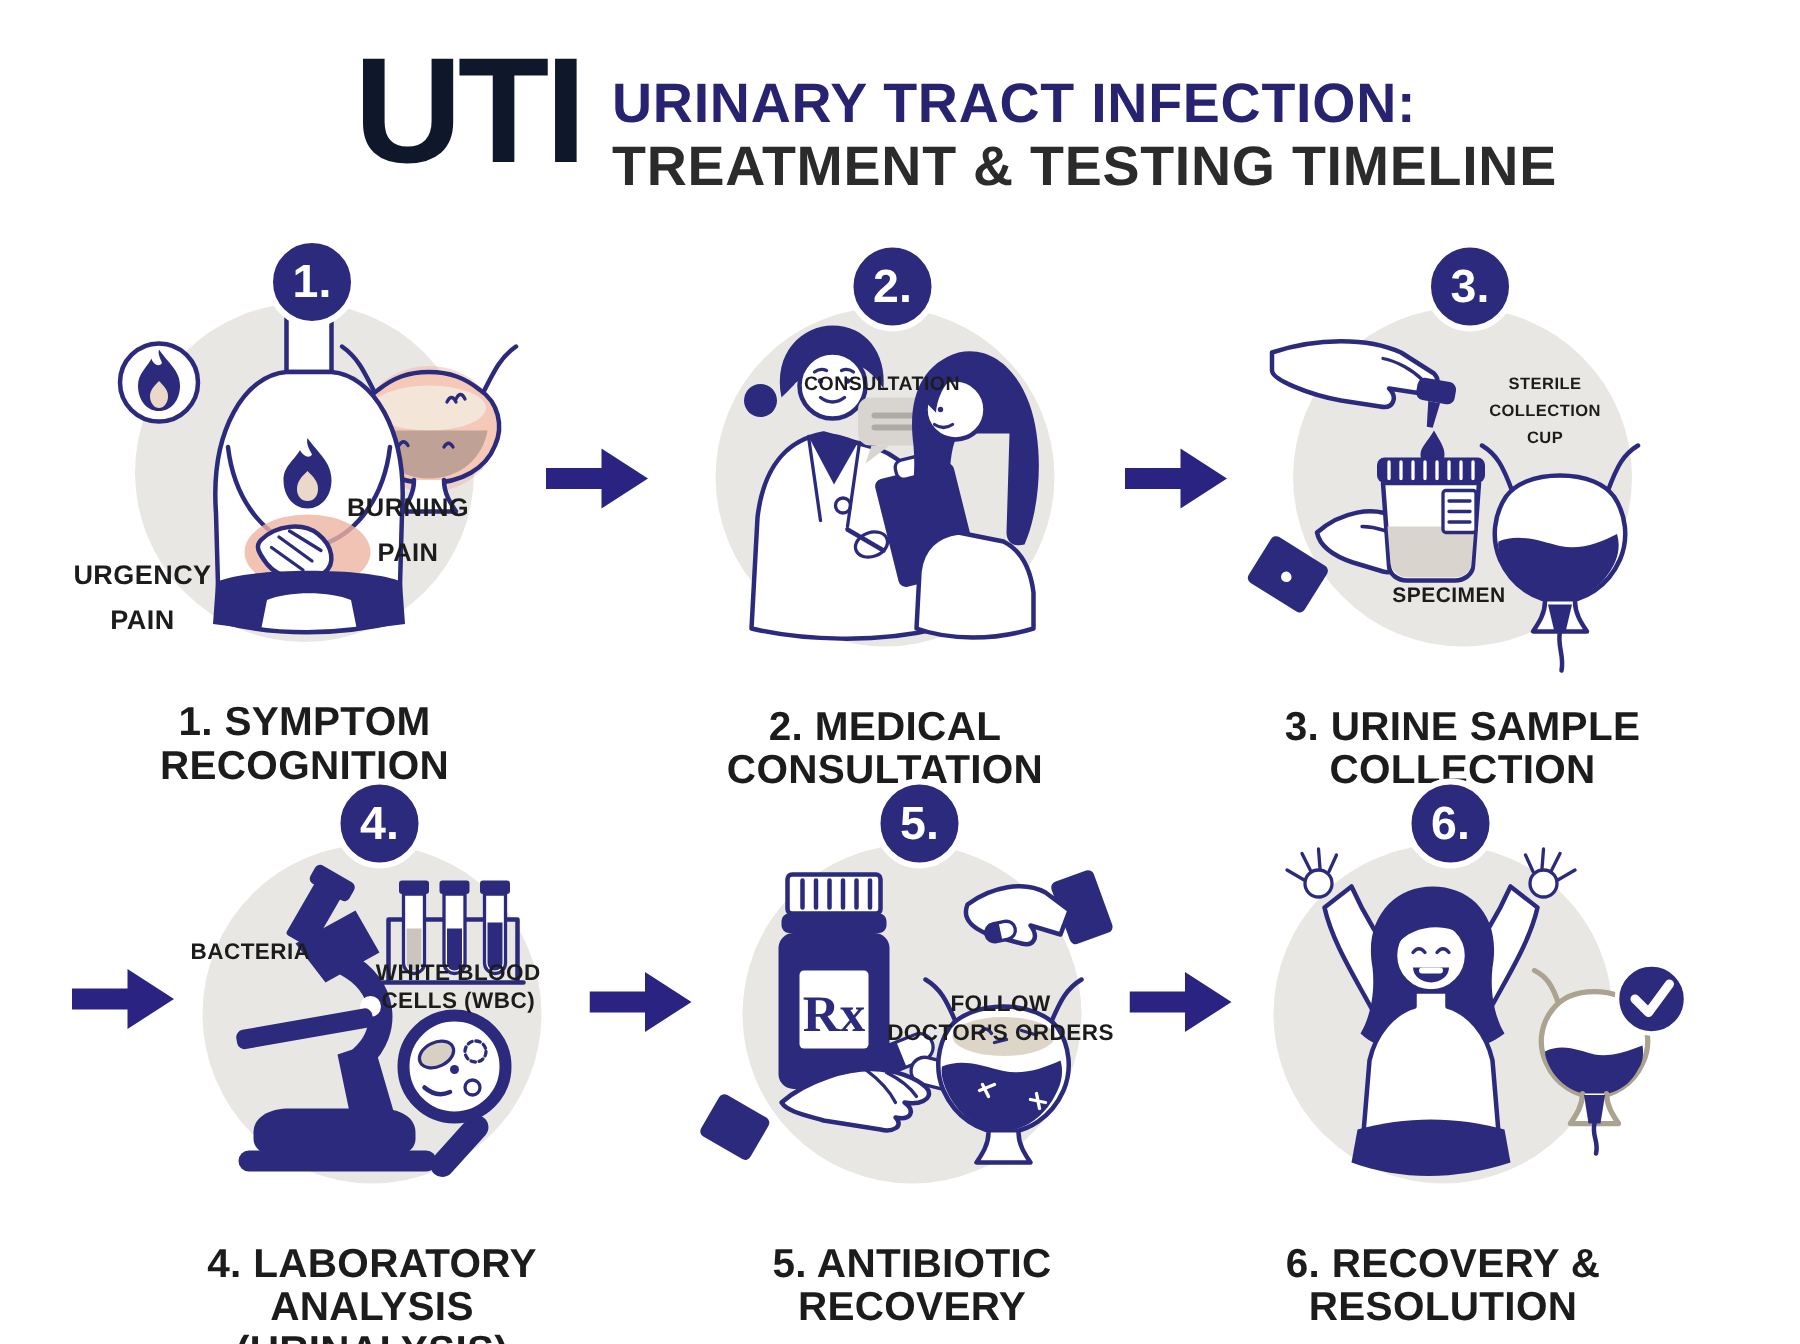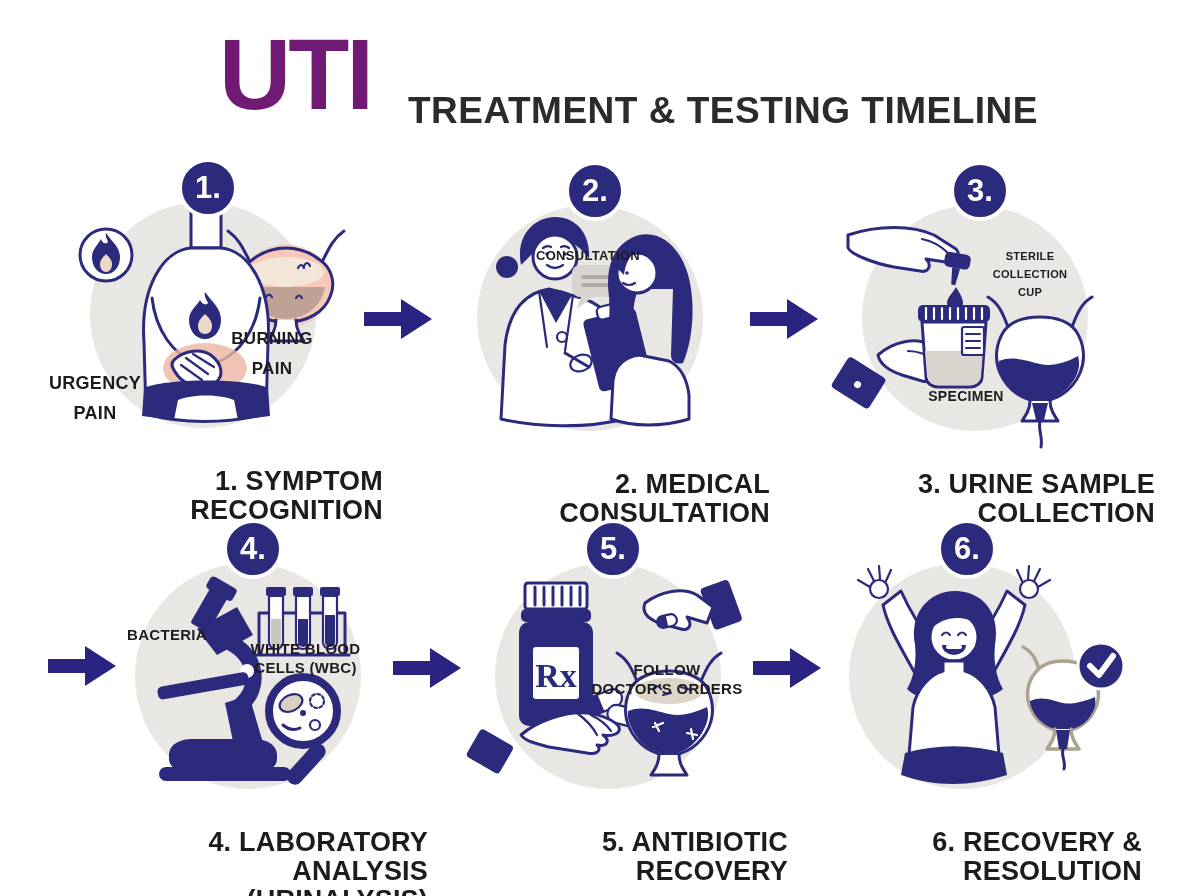--- a/index.html
+++ b/index.html
@@ -1,32 +1,32 @@
 <!DOCTYPE html>
 <html><head>
 <meta charset="utf-8">
 <style>
   html,body{margin:0;padding:0;background:#fff;}
   .canvas{position:relative;width:1200px;height:896px;background:#ffffff;overflow:hidden;
           font-family:"Liberation Sans",sans-serif;}
   
-  .uti{position:absolute;left:219px;top:24px;font-size:100px;font-weight:700;
-       color:#701a75;letter-spacing:-3px;line-height:1;}
+  .uti{position:absolute;left:236px;top:24px;font-size:100px;font-weight:700;
+       color:#0f172a;letter-spacing:-3px;line-height:1;}
   .tl1{position:absolute;left:408px;top:50px;font-size:37px;font-weight:700;
        color:#272371;letter-spacing:.5px;line-height:1;}
   .tl2{position:absolute;left:408px;top:92px;font-size:37px;font-weight:700;
        color:#2b2b2b;letter-spacing:.5px;line-height:1;}
   
   .step{position:absolute;width:226px;height:226px;}
   .disc{position:absolute;inset:0;border-radius:50%;background:#e9e7e3;}
   .art{position:absolute;left:0;top:0;width:226px;height:226px;overflow:visible;}
   .badge{position:absolute;left:88px;top:-44px;width:52px;height:52px;border-radius:50%;
          background:#2b2a7c;border:4px solid #ffffff;color:#fff;display:flex;
          align-items:center;justify-content:center;font-size:31px;font-weight:700;}
-  .cap{position:absolute;left:-67px;top:238px;width:360px;text-align:right;
+  .cap{position:absolute;left:-67px;top:238px;width:360px;text-align:center;
        font-size:27px;font-weight:700;color:#1c1c1c;line-height:1.08;letter-spacing:.2px;}
   .cap span{display:block;}
   .lbl{position:absolute;font-weight:700;color:#1c1c1c;text-align:center;
        font-size:15px;letter-spacing:.3px;line-height:19px;z-index:3;}
   .lbl span{display:block;}
   
   .s1 .lbl-left {left:-65px;top:122px;width:140px;font-size:18px;line-height:30px;margin-top:44px;}
   .s1 .lbl-right{left:112px;top:122px;width:140px;font-size:17px;line-height:30px;}
   .s2 .lbl-bubble{left:46px;top:41px;width:130px;font-size:13px;}
   .s3 .lbl-cup{left:93px;top:42px;width:150px;font-size:11px;line-height:18px;}
@@ -47,20 +47,21 @@
   .s-nv2{stroke:#2b2a7c;stroke-width:2.2;stroke-linecap:round;stroke-linejoin:round;}
   .s-gr{stroke:#aba28f;stroke-width:3.5;stroke-linecap:round;stroke-linejoin:round;}
   .s-wh{stroke:#ffffff;stroke-width:2.2;stroke-linecap:round;}
 </style>
 </head>
 <body>
 
 <div class="canvas">
 
   <div class="uti">UTI</div>
+  <div class="tl1">URINARY TRACT INFECTION:</div>
   <div class="tl2">TREATMENT &amp; TESTING TIMELINE</div>
 
   <section class="step step1 s1">
     <div class="disc"></div>
     <svg class="art" viewBox="0 0 226 226">
 
       <g>
         <circle cx="16" cy="53" r="26" class="f-wh s-nv"></circle>
         <path class="f-nv" d="M16,31 C22,40 30,45 30,55 C30,65 24,72 16,72 C8,72 2,65 2,55 C2,47 8,43 11,37 C12,41 16,43 18,40 C17,37 15,34 16,31 Z"></path>
         <path class="f-cr" d="M16,52 C19,55 22,58 22,62 C22,67 19,70 16,70 C13,70 10,67 10,62 C10,58 13,55 16,52 Z"></path>

